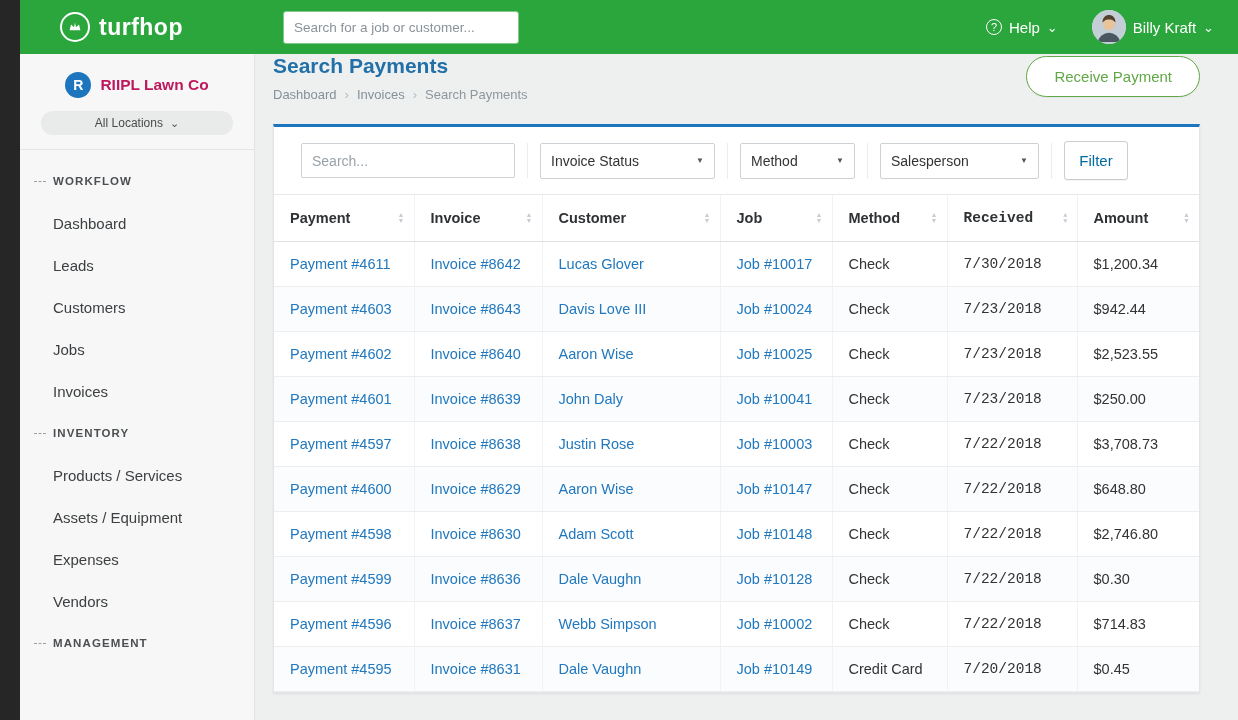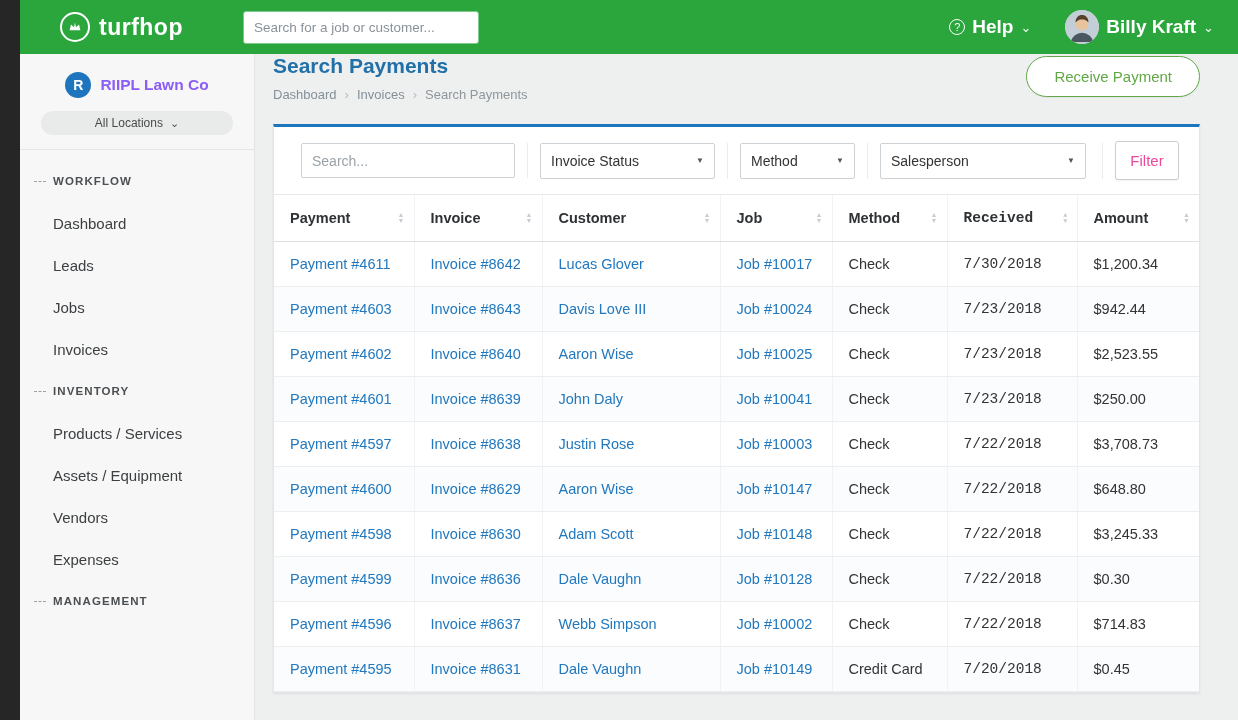--- a/index.html
+++ b/index.html
@@ -9,21 +9,21 @@
     font-family:"Liberation Sans", sans-serif;
     background:#eef0f0; color:#333;
   }
   .app { display:flex; height:100%; }
   .edge-strip { width:20px; flex:none; background:#262626; }
   .main-col { flex:1; display:flex; flex-direction:column; min-width:0; }
 
   
   .topbar {
     height:54px; flex:none; background:#2aa63c;
-    display:flex; align-items:center; padding:0 24px 0 40px; color:#fff;
+    display:flex; align-items:center; padding:0 24px 0 40px; color:#fff;gap:40px;
   }
   .brand { display:flex; align-items:center; gap:9px; cursor:pointer; }
   .brand-badge {
     width:30px; height:30px; border:2px solid #fff; border-radius:50%;
     display:flex; align-items:center; justify-content:center; flex:none;
   }
   .brand-badge svg { display:block; }
   .brand-name { font-size:23px; font-weight:bold; letter-spacing:.5px; }
   .global-search {
     margin-left:60px; width:236px; height:33px; border:1px solid #7fc98a;
@@ -31,38 +31,38 @@
     font-family:"Liberation Sans", sans-serif; outline:none; background:#fff;
   }
   .global-search::placeholder { color:#8a9299; }
   .top-right { margin-left:auto; display:flex; align-items:center; gap:34px; }
   .help-group, .user-group { display:flex; align-items:center; gap:7px; cursor:pointer; }
   .q-circle {
     width:16px; height:16px; border:1px solid #fff; border-radius:50%;
     font-size:11px; line-height:14px; text-align:center; display:inline-block;
   }
   .chev { font-size:13px; line-height:1; opacity:.95; }
-  .top-label { font-size:19px;font-weight:bold; }
+  .top-label { font-size:15px; }
   .avatar { width:34px; height:34px; border-radius:50%; overflow:hidden; flex:none; background:#cfd8de; }
 
   
   .content-row { flex:1; display:flex; min-height:0; }
 
   
   .sidebar {
     width:235px; flex:none; background:#f7f7f7;
     border-right:1px solid #e2e3e4; overflow:hidden;
   }
   .sb-head { padding:18px 14px 14px; border-bottom:1px solid #e4e5e6; }
   .company-row { display:flex; align-items:center; justify-content:center; gap:9px; }
   .company-badge {
     width:26px; height:26px; border-radius:50%; background:#1d76bd; color:#fff;
     font-size:14px; font-weight:bold; display:flex; align-items:center; justify-content:center; flex:none;
   }
-  .company-name { font-size:15.5px; font-weight:bold; color:#8b5cf6; }
+  .company-name { font-size:15.5px; font-weight:bold; color:#be185d; }
   .loc-pill {
     margin:13px auto 0; width:192px; height:24px; border-radius:12px; background:#e9eaea;
     display:flex; align-items:center; justify-content:center; gap:7px;
     font-size:12px; color:#4a4a4a; cursor:pointer; border:none;
     font-family:"Liberation Sans", sans-serif;
   }
   .loc-pill .chev { color:#4a4a4a; font-size:11px; }
   .nav { padding-top:10px; }
   .nav-section {
     height:42px; display:flex; align-items:center; gap:7px; padding-left:14px;
@@ -88,36 +88,36 @@
     box-shadow:0 1px 1px rgba(0,0,0,.04);
   }
 
   
   .card {
     margin-top:22px; background:#fff; border:1px solid #e3e5e7;
     border-top:3px solid #1d76bd; box-shadow:0 1px 2px rgba(0,0,0,.07);
   }
   .filter-row { display:flex; align-items:center; padding:14px 12px; border-bottom:1px solid #e6e8ea; }
   .fcell { border-right:1px solid #ececec; padding-right:12px; margin-right:12px; display:flex; align-items:center; }
-  .fcell.c1 { width:242px;padding-left:15px; } .fcell.c2 { width:188px; } .fcell.c3 { width:128px; } .fcell.c4 { width:223px; }
+  .fcell.c1 { width:242px;padding-left:15px; } .fcell.c2 { width:188px; } .fcell.c3 { width:128px; } .fcell.c4 { width:172px; }
   .filter-search {
     width:228px; height:35px; border:1px solid #ccd2d6; border-radius:2px;
     padding:0 10px; font-size:14px; font-family:"Liberation Sans", sans-serif; outline:none;
   }
   .filter-search::placeholder { color:#9aa2a8; }
   .select {
     height:36px; background:#fff; border:1px solid #ccd2d6; border-radius:2px;
     display:flex; align-items:center; justify-content:space-between;
     padding:0 10px; font-size:14px; color:#333; cursor:pointer;
   }
   .select .arrow { font-size:8px; color:#555; margin-left:8px; }
   .sel-status { width:184px; } .sel-method { width:124px; } .sel-sales { width:206px; }
   .filter-btn {
     height:39px; width:64px; background:#fff; border:1px solid #c9ced2; border-radius:3px;
-    font-size:15px; color:#ec4899; font-family:"Liberation Sans", sans-serif; cursor:pointer;
+    font-size:15px; color:#0369a1; font-family:"Liberation Sans", sans-serif; cursor:pointer;
     box-shadow:0 1px 1px rgba(0,0,0,.05);
     text-align:center;
   }
 
   
   table { width:100%; border-collapse:collapse; table-layout:fixed; font-size:14.5px; }
   th, td { text-align:left; padding:14px 16px; overflow:hidden; white-space:nowrap; }
   thead th {
     color:#2e3235; font-weight:bold; border-bottom:1px solid #dde1e4;
     position:relative; cursor:pointer; padding-top:15px; padding-bottom:15px;
@@ -191,30 +191,31 @@
             <span class="chev">⌄</span>
           </button>
         </div>
         <nav class="nav">
             <div class="nav-section">
               <span class="dash"></span>
               <span>WORKFLOW</span>
             </div>
             <a class="nav-item">Dashboard</a>
             <a class="nav-item">Leads</a>
+            <a class="nav-item">Customers</a>
             <a class="nav-item">Jobs</a>
             <a class="nav-item">Invoices</a>
             <div class="nav-section">
               <span class="dash"></span>
               <span>INVENTORY</span>
             </div>
             <a class="nav-item">Products / Services</a>
             <a class="nav-item">Assets / Equipment</a>
+            <a class="nav-item">Expenses</a>
             <a class="nav-item">Vendors</a>
-            <a class="nav-item">Expenses</a>
             <div class="nav-section">
               <span class="dash"></span>
               <span>MANAGEMENT</span>
             </div>
             <div class="nav-section"></div>
           </nav>
       </aside>
 
       <main class="main">
         <div class="page-head">
@@ -345,21 +346,21 @@
                   <td>7/22/2018</td>
                   <td>$648.80</td>
                 </tr>
                 <tr>
                   <td><a>Payment #4598</a></td>
                   <td><a>Invoice #8630</a></td>
                   <td><a>Adam Scott</a></td>
                   <td><a>Job #10148</a></td>
                   <td>Check</td>
                   <td>7/22/2018</td>
-                  <td>$3,245.33</td>
+                  <td>$2,746.80</td>
                 </tr>
                 <tr>
                   <td><a>Payment #4599</a></td>
                   <td><a>Invoice #8636</a></td>
                   <td><a>Dale Vaughn</a></td>
                   <td><a>Job #10128</a></td>
                   <td>Check</td>
                   <td>7/22/2018</td>
                   <td>$0.30</td>
                 </tr>

